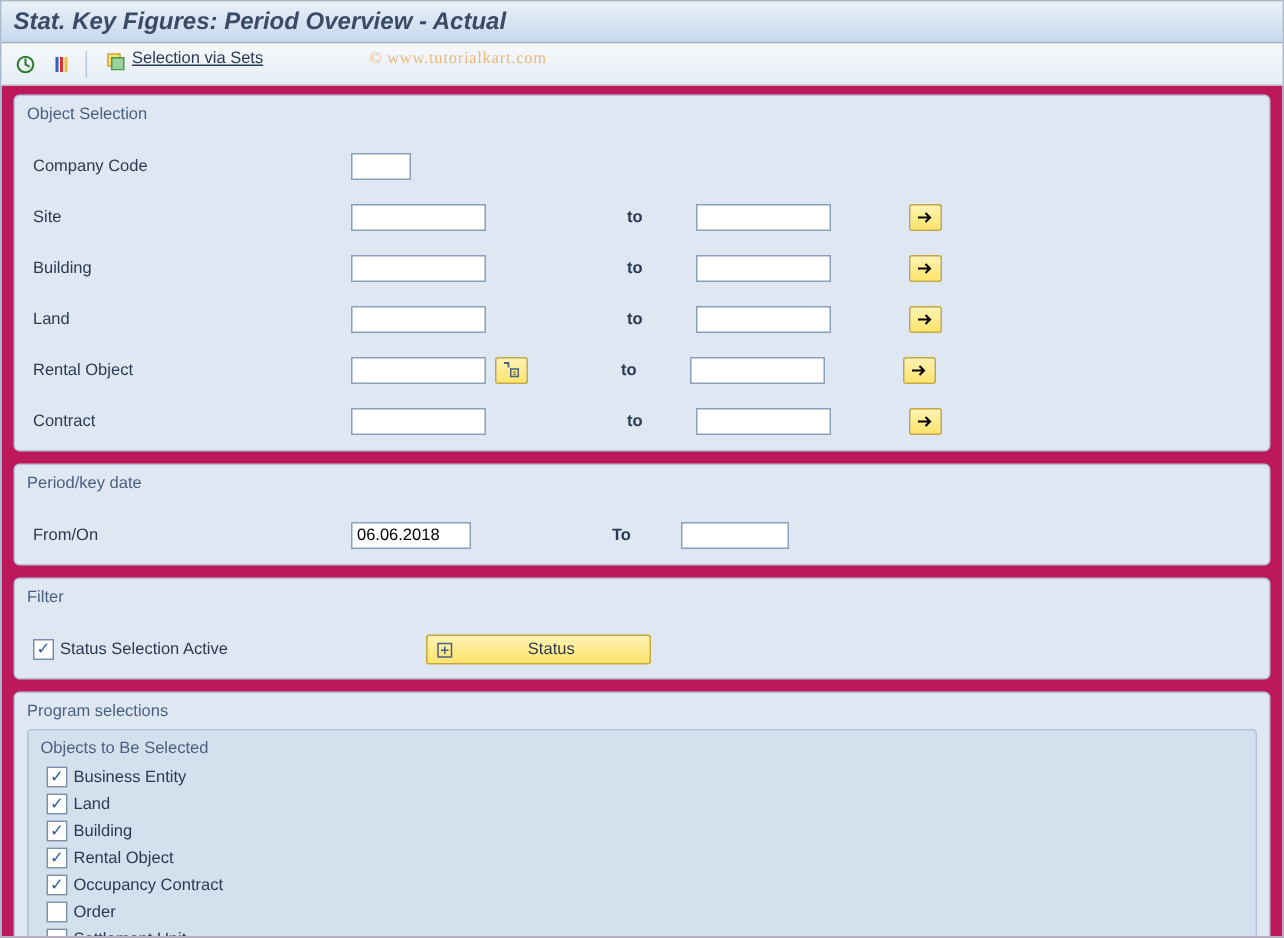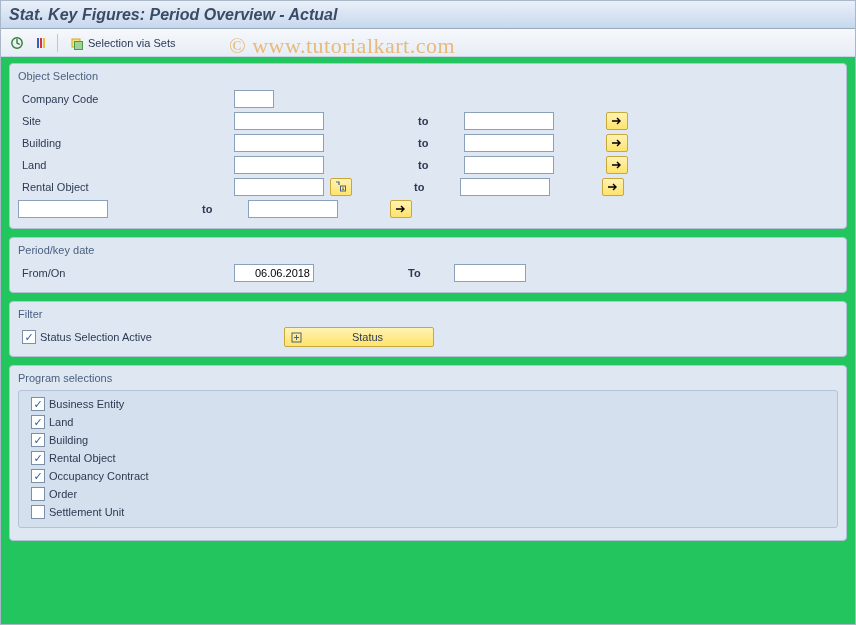--- a/index.html
+++ b/index.html
@@ -38,74 +38,76 @@
   }
   .tb-btn {
     width: 20px; height: 20px;
     display: flex; align-items: center; justify-content: center;
     border-radius: 3px;
     cursor: pointer;
   }
   .tb-sep { width: 1px; height: 18px; background: #b8c8d8; margin: 0 2px; }
   .tb-textbtn {
     height: 20px;
-    display: flex; align-items: center; gap: 4px;
+    display: flex; align-items: flex-start; gap: 4px;
     padding: 0 6px;
     cursor: pointer;
     border-radius: 3px;
     color: #2a3a55;
+    text-decoration: underline;
   }
   .watermark {
     position: absolute;
-    left: 228px; top: 4px;
+    left: 245px; top: 4px;
     color: #e8b97a;
-    font-size: 22px;
+    font-size: 11px;
     letter-spacing: 0.5px;
     font-family: Georgia, serif;
     pointer-events: none;
   }
   .content {
     padding: 6px 8px;
-    background: #22c55e;
+    background: #be185d;
     height: calc(625px - 28px - 28px);
     overflow: hidden;
   }
   .group {
     border: 1px solid #b3c2d6;
     border-radius: 4px;
     background: #dfe8f2;
     margin-bottom: 8px;
     padding: 4px 8px 8px 8px;
   }
   .group-title {
     color: #4a6080;
     font-size: 11px;
     padding: 2px 0 6px 0;
   }
   .row {
     display: flex;
     align-items: center;
     height: 22px;
     gap: 6px;
+    margin-top: 12px;
   }
   .label {
     width: 210px;
     color: #2b3a52;
     padding-left: 4px;
   }
   .inp {
     height: 18px;
     border: 1px solid #8aa0bb;
     background: #fff;
     font-size: 11px;
     padding: 0 3px;
   }
   .inp-short { width: 40px; }
   .inp-med   { width: 90px; }
-  .inp-date  { width: 80px; text-align: right; }
+  .inp-date  { width: 80px; text-align: left; }
   .to-label { width: 40px; color: #2b3a52; text-align: left; font-weight: bold; }
   .spacer-to  { width: 50px; }
   .spacer-arr { width: 40px; }
   .spacer-icon{ width: 26px; }
   .inline-icon-btn {
     width: 22px; height: 18px;
     background: linear-gradient(#fff3b4,#ffe36b);
     border: 1px solid #c7a83a;
     border-radius: 2px;
     display: flex; align-items: center; justify-content: center;
@@ -259,20 +261,21 @@
       <input class="inp inp-med" value="" style="">
       <span class="spacer-arr"></span>
       <div class="arrow-btn">
         <svg width="12" height="10" viewBox="0 0 12 10">
             <path d="M1 5 H8 M6 2 L9 5 L6 8" stroke="#000" stroke-width="1.4" fill="none"></path>
           </svg>
       </div>
     </div>
 
     <div class="row">
+      <span class="label">Contract</span>
       <input class="inp inp-med" value="" style="">
       <span class="spacer-icon"></span>
       <span class="spacer-to"></span>
       <span class="to-label">to</span>
       <input class="inp inp-med" value="" style="">
       <span class="spacer-arr"></span>
       <div class="arrow-btn">
         <svg width="12" height="10" viewBox="0 0 12 10">
             <path d="M1 5 H8 M6 2 L9 5 L6 8" stroke="#000" stroke-width="1.4" fill="none"></path>
           </svg>
@@ -308,20 +311,21 @@
           </svg>
         <span class="sb-label">Status</span>
       </div>
     </div>
 
   </div>
 
   <div class="group" style="padding-bottom:12px;">
     <div class="group-title">Program selections</div>
     <div class="subgroup">
+      <div class="sub-title">Objects to Be Selected</div>
       <div class="chk-row">
           <span class="check">✓</span>
           <span>Business Entity</span>
         </div>
       <div class="chk-row">
           <span class="check">✓</span>
           <span>Land</span>
         </div>
       <div class="chk-row">
           <span class="check">✓</span>

